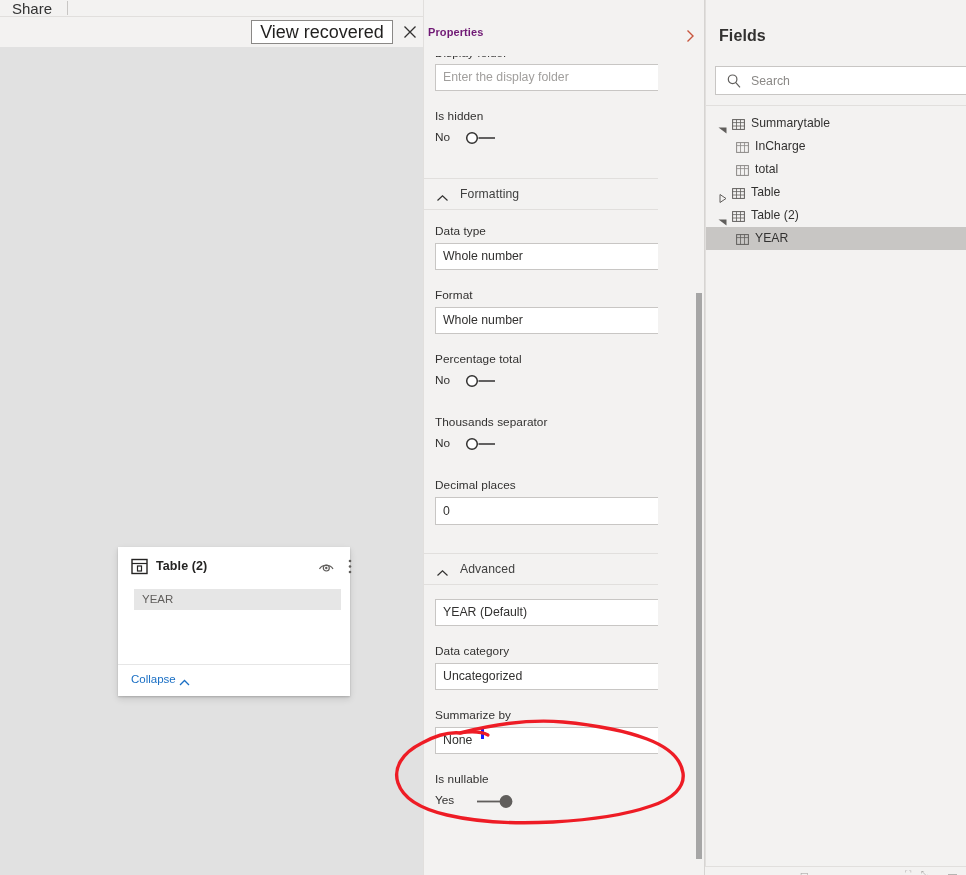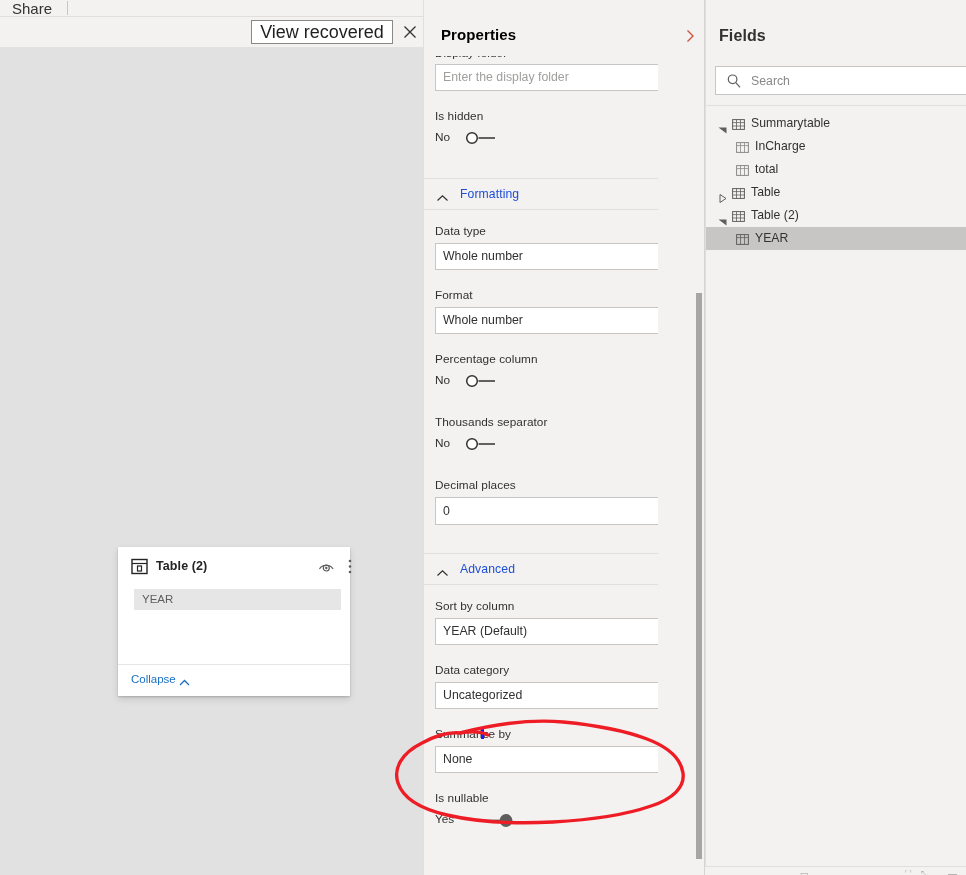--- a/index.html
+++ b/index.html
@@ -125,22 +125,22 @@
     background: #f3f2f1;
     border-left: 1px solid #e1dfdd;
     border-right: 1px solid #d6d4d2;
   }
   .props-head {
     position: absolute; left: 0; top: 0;
     width: 100%; height: 56px;
     background: #f3f2f1; z-index: 6;
   }
   .props-title {
-    position: absolute; left: 17px; top: 26px;
-    font-size: 15px; color: #000000; font-weight: bold;
+    position: absolute; left: 4px; top: 26px;
+    font-size: 11px; color: #701a75; font-weight: bold;
     letter-spacing: 0.1px;
   }
   .props-expand {
     position: absolute; left: 258px; top: 28px;
     width: 16px; height: 16px; cursor: pointer;
   }
 
   .props-scroll {
     position: absolute; left: 0; top: 56px;
     width: 234px; height: 819px;
@@ -225,21 +225,21 @@
     border-bottom: 1px solid #e1dfdd;
     margin-top: 6px;
     cursor: pointer;
   }
   .section-caret {
     position: absolute; left: 12px; top: 11px;
     width: 13px; height: 11px;
   }
   .section-title {
     position: absolute; left: 36px; top: 8px;
-    font-size: 12.2px; color: #1d4ed8;
+    font-size: 12.2px; color: #404040;
     letter-spacing: 0.1px;
   }
 
   .gap-s { height: 14px; }
   .gap-m { height: 18px; }
   .gap-l { height: 22px; }
 
   
   .props-sb-track {
     position: absolute; left: 694px; top: 56px;
@@ -458,21 +458,21 @@
           <span>Whole number</span>
           <span class="chev">
             <svg width="11" height="8" viewBox="0 0 11 8">
                 <path d="M1 1.8 L5.5 6 L10 1.8" fill="none" stroke="#605e5c" stroke-width="1.1"></path>
               </svg>
           </span>
         </div>
 
         <div class="gap-m"></div>
 
-        <div class="field-label">Percentage column</div>
+        <div class="field-label">Percentage total</div>
         <div class="toggle-row">
           <span class="toggle-text">No</span>
           <span class="toggle-off">
             <svg width="38" height="14" viewBox="0 0 38 14">
               <circle cx="7" cy="7" r="5.3" fill="#ffffff" stroke="#323130" stroke-width="1.5"></circle>
               <line x1="13.5" y1="7" x2="30" y2="7" stroke="#323130" stroke-width="1.5"></line>
             </svg>
           </span>
         </div>
 
@@ -512,21 +512,20 @@
           <span class="section-caret">
             <svg width="13" height="11" viewBox="0 0 13 11">
               <path d="M1.5 7.5 L6.5 2.8 L11.5 7.5" fill="none" stroke="#323130" stroke-width="1.2"></path>
             </svg>
           </span>
           <span class="section-title">Advanced</span>
         </div>
 
         <div class="gap-s"></div>
 
-        <div class="field-label">Sort by column</div>
         <div class="dropdown">
           <span>YEAR (Default)</span>
           <span class="chev">
             <svg width="11" height="8" viewBox="0 0 11 8">
                 <path d="M1 1.8 L5.5 6 L10 1.8" fill="none" stroke="#605e5c" stroke-width="1.1"></path>
               </svg>
           </span>
         </div>
 
         <div class="gap-m"></div>

